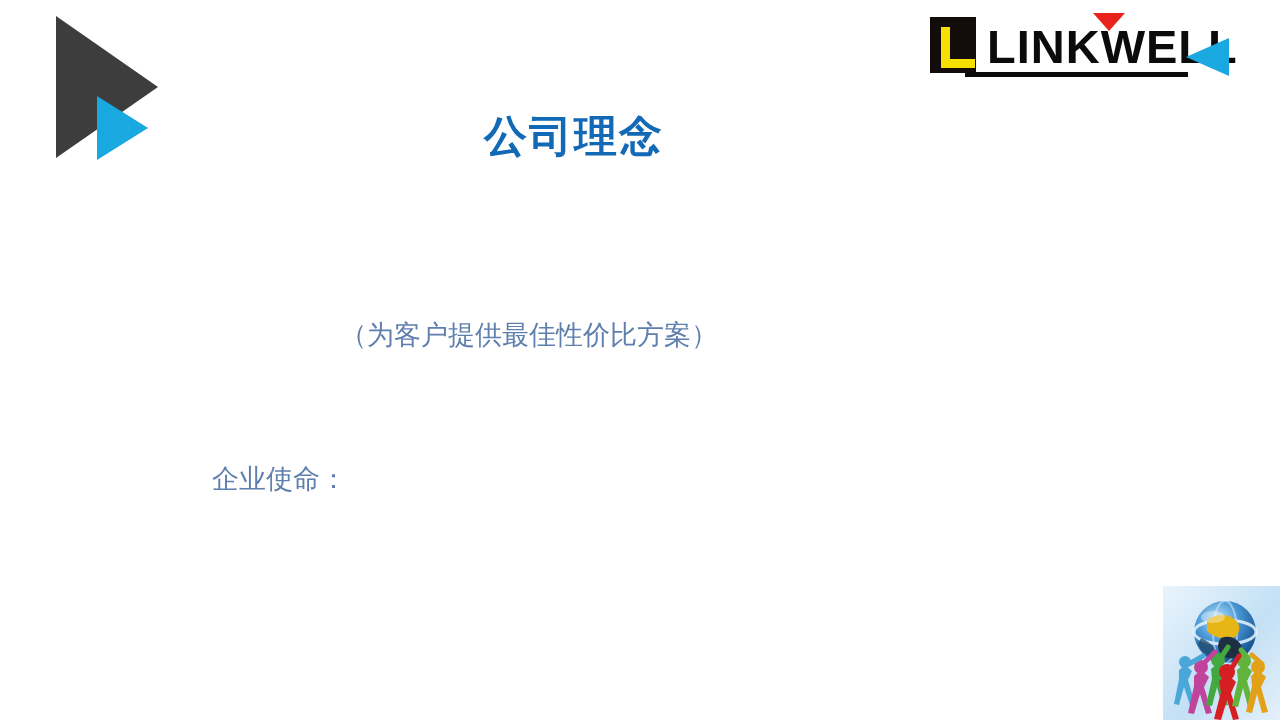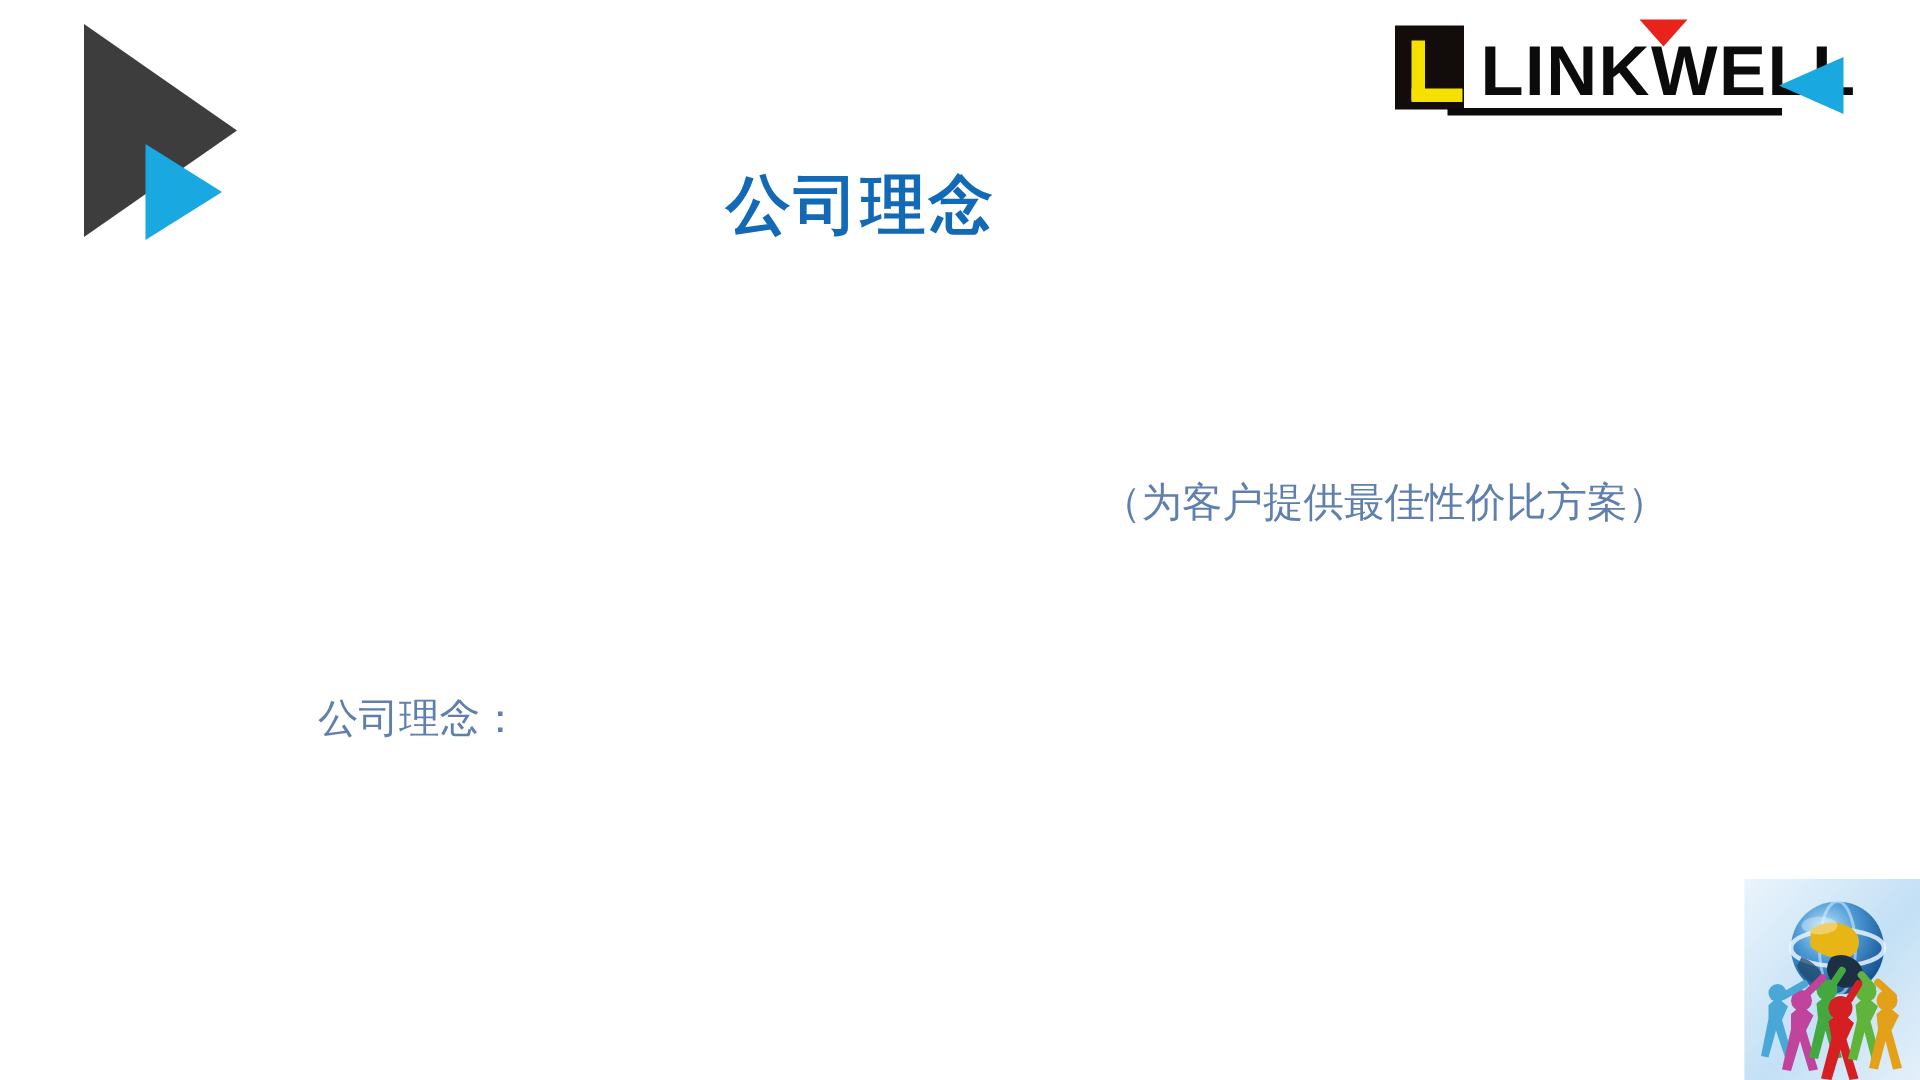--- a/index.html
+++ b/index.html
@@ -144,21 +144,20 @@
     font-size: 27px;
     line-height: 48px;
     white-space: pre;
   }
   .content-line {
     display: block;
     height: 48px;
   }
   .content-line.indented-deep {
     padding-left: 128px;
-    text-align: right;
   }
 
   
   #teamwork-image {
     position: absolute;
     left: 1163px;
     top: 586px;
     width: 117px;
     height: 134px;
     overflow: hidden;
@@ -185,21 +184,21 @@
     <div id="logo-underline-bar"></div>
     <div id="logo-wordmark">LINKWELL</div>
     <div id="logo-red-triangle"></div>
     <div id="logo-cyan-triangle"></div>
   </div>
 
   <div id="slide-title">公司理念</div>
 
   <div id="content-block">
     <span class="content-line indented-deep">（为客户提供最佳性价比方案）</span>
-    <span class="content-line">公司理念：</span>
+    <span class="content-line">企业使命：</span>
     
     
     
     
     
     
   </div>
 
   <div id="teamwork-image">
     <svg width="117" height="134" viewBox="0 0 117 134" xmlns="http://www.w3.org/2000/svg" aria-hidden="true">

